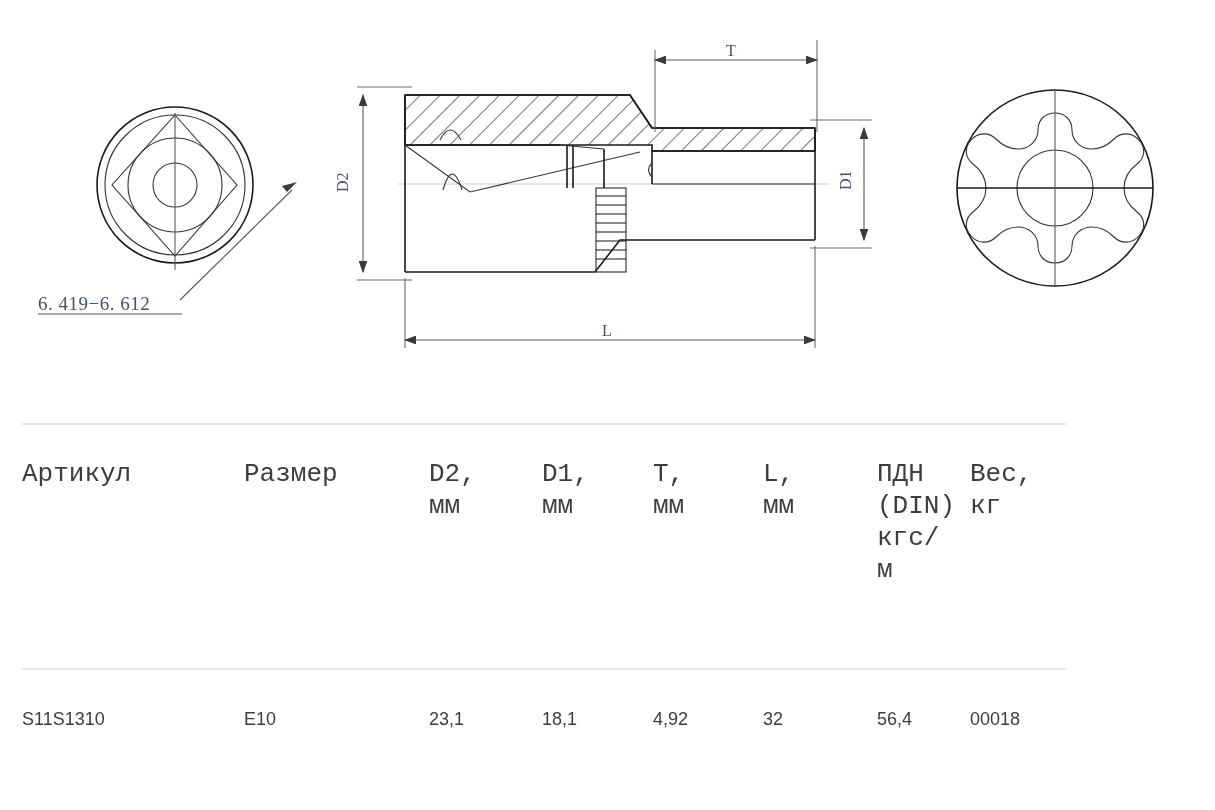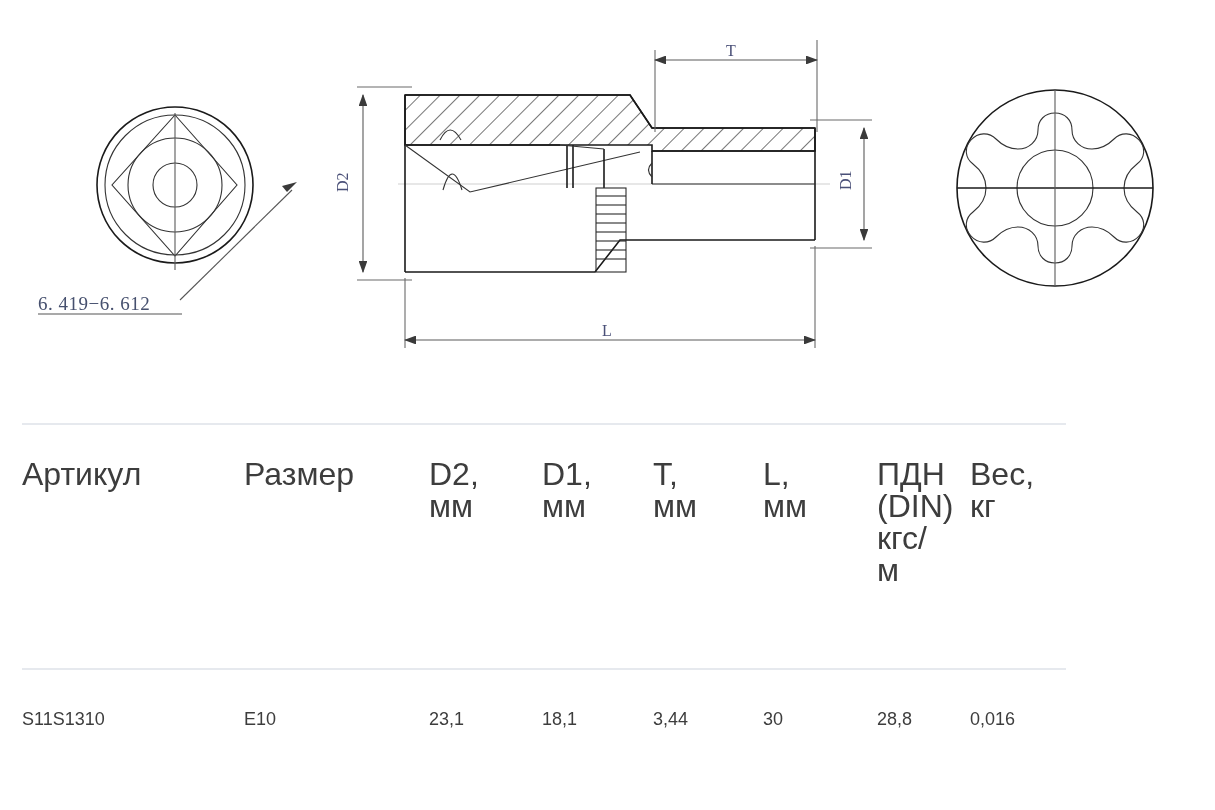--- a/index.html
+++ b/index.html
@@ -69,23 +69,24 @@
     padding: 0;
     font-weight: normal;
   }
   thead tr {
     border-top: 2px solid #e6e9ee;
     border-bottom: 2px solid #e6e9ee;
   }
   table.spec th {
     height: 210px;
     padding-top: 33px;
-    font-size: 32px;
+    font-size: 26px;
     line-height: 32px;
     color: #3d3d3d;
+    font-family: Liberation Mono, monospace;
   }
   table.spec td {
     height: 107px;
     padding-top: 33px;
     font-size: 18px;
     line-height: 32px;
     color: #3d3d3d;
     margin-left: 32px;
   }
   td.small-val {
@@ -319,20 +320,20 @@
           <span>кг</span>
         </th>
       </tr>
     </thead>
     <tbody>
       <tr>
         <td>S11S1310</td>
         <td>E10</td>
         <td>23,1</td>
         <td>18,1</td>
-        <td>3,44</td>
-        <td>30</td>
-        <td class="small-val">28,8</td>
-        <td>0,016</td>
+        <td>4,92</td>
+        <td>32</td>
+        <td class="small-val">56,4</td>
+        <td>00018</td>
       </tr>
     </tbody>
   </table>
 </div>
 
 </body></html>

